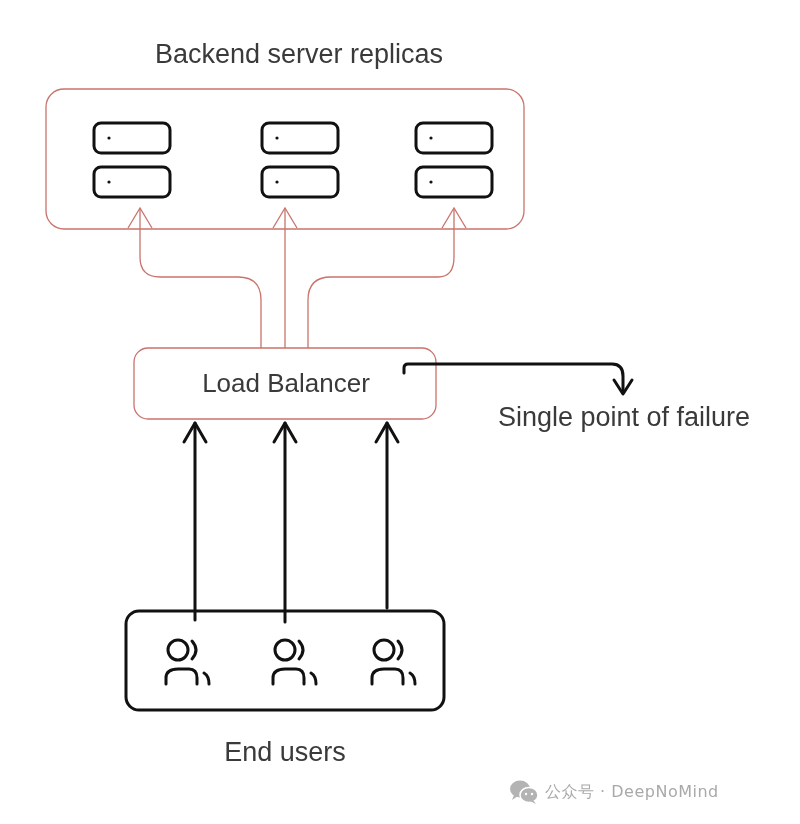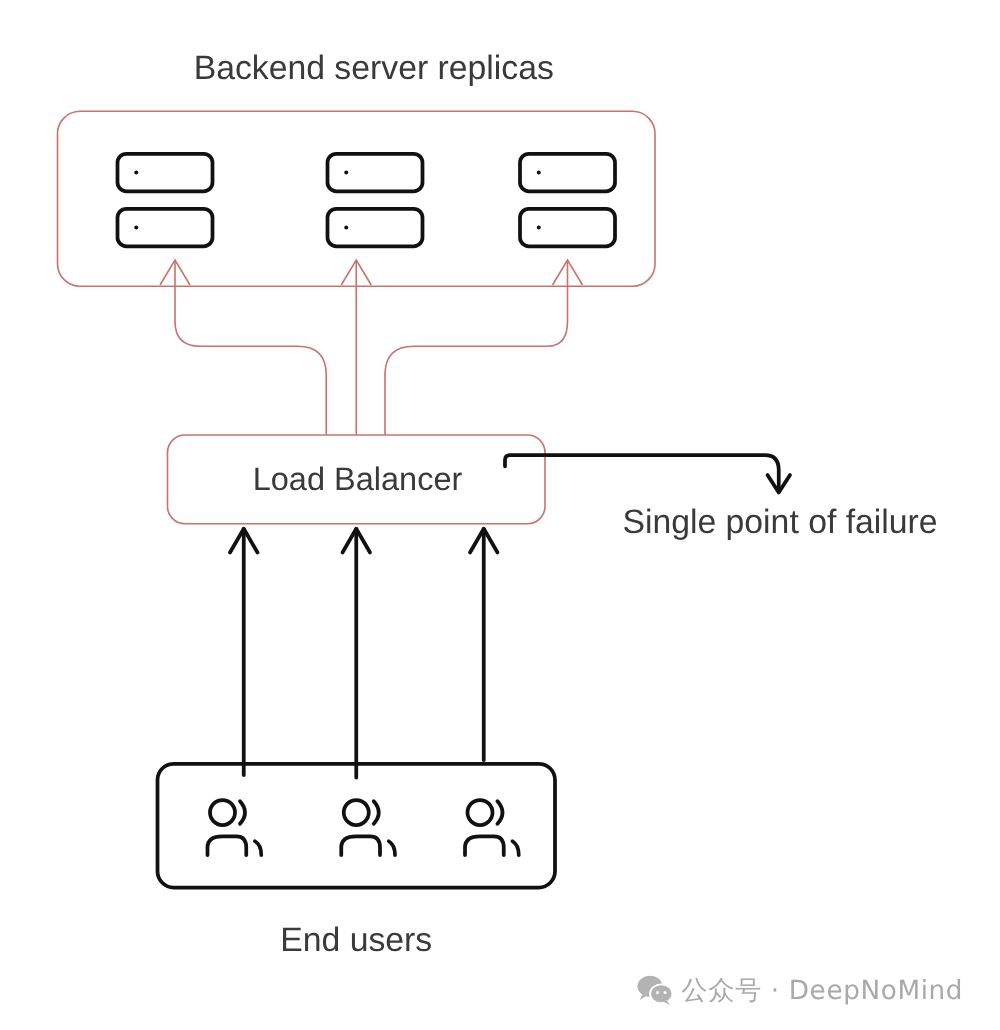--- a/index.html
+++ b/index.html
@@ -4,21 +4,21 @@
   <style>
     html, body { margin: 0; padding: 0; background: #ffffff; }
     body { width: 800px; height: 824px; position: relative; overflow: hidden; }
     svg#diagram { position: absolute; left: 0; top: 0; }
     .label { font-family: "Liberation Sans", sans-serif; fill: #3a3a3a; }
     .lbl-title { font-size: 27px; }
     .lbl-lb { font-size: 26px; }
     .lbl-spof { font-size: 27px; }
     .lbl-users { font-size: 27px; }
     .watermark { position: absolute; left: 509px; top: 778px; height: 28px; display: flex; align-items: center;
-      font-family: "DejaVu Sans", sans-serif; font-size: 21px; color: #a9a9a9; letter-spacing: 0.5px; }
+      font-family: "DejaVu Sans", sans-serif; font-size: 16px; color: #a9a9a9; letter-spacing: 0.5px; }
     .wm-icon { width: 30px; height: 26px; margin-right: 6px; }
     .red { stroke: #c9736c; fill: none; stroke-width: 1.3; }
     .blk { stroke: #111111; fill: none; stroke-width: 3; stroke-linecap: round; stroke-linejoin: round; }
   </style>
 </head>
 <body>
 
 <svg id="diagram" width="800" height="824" viewBox="0 0 800 824">
 
   <text class="label lbl-title" x="299" y="63" text-anchor="middle">Backend server replicas</text>

